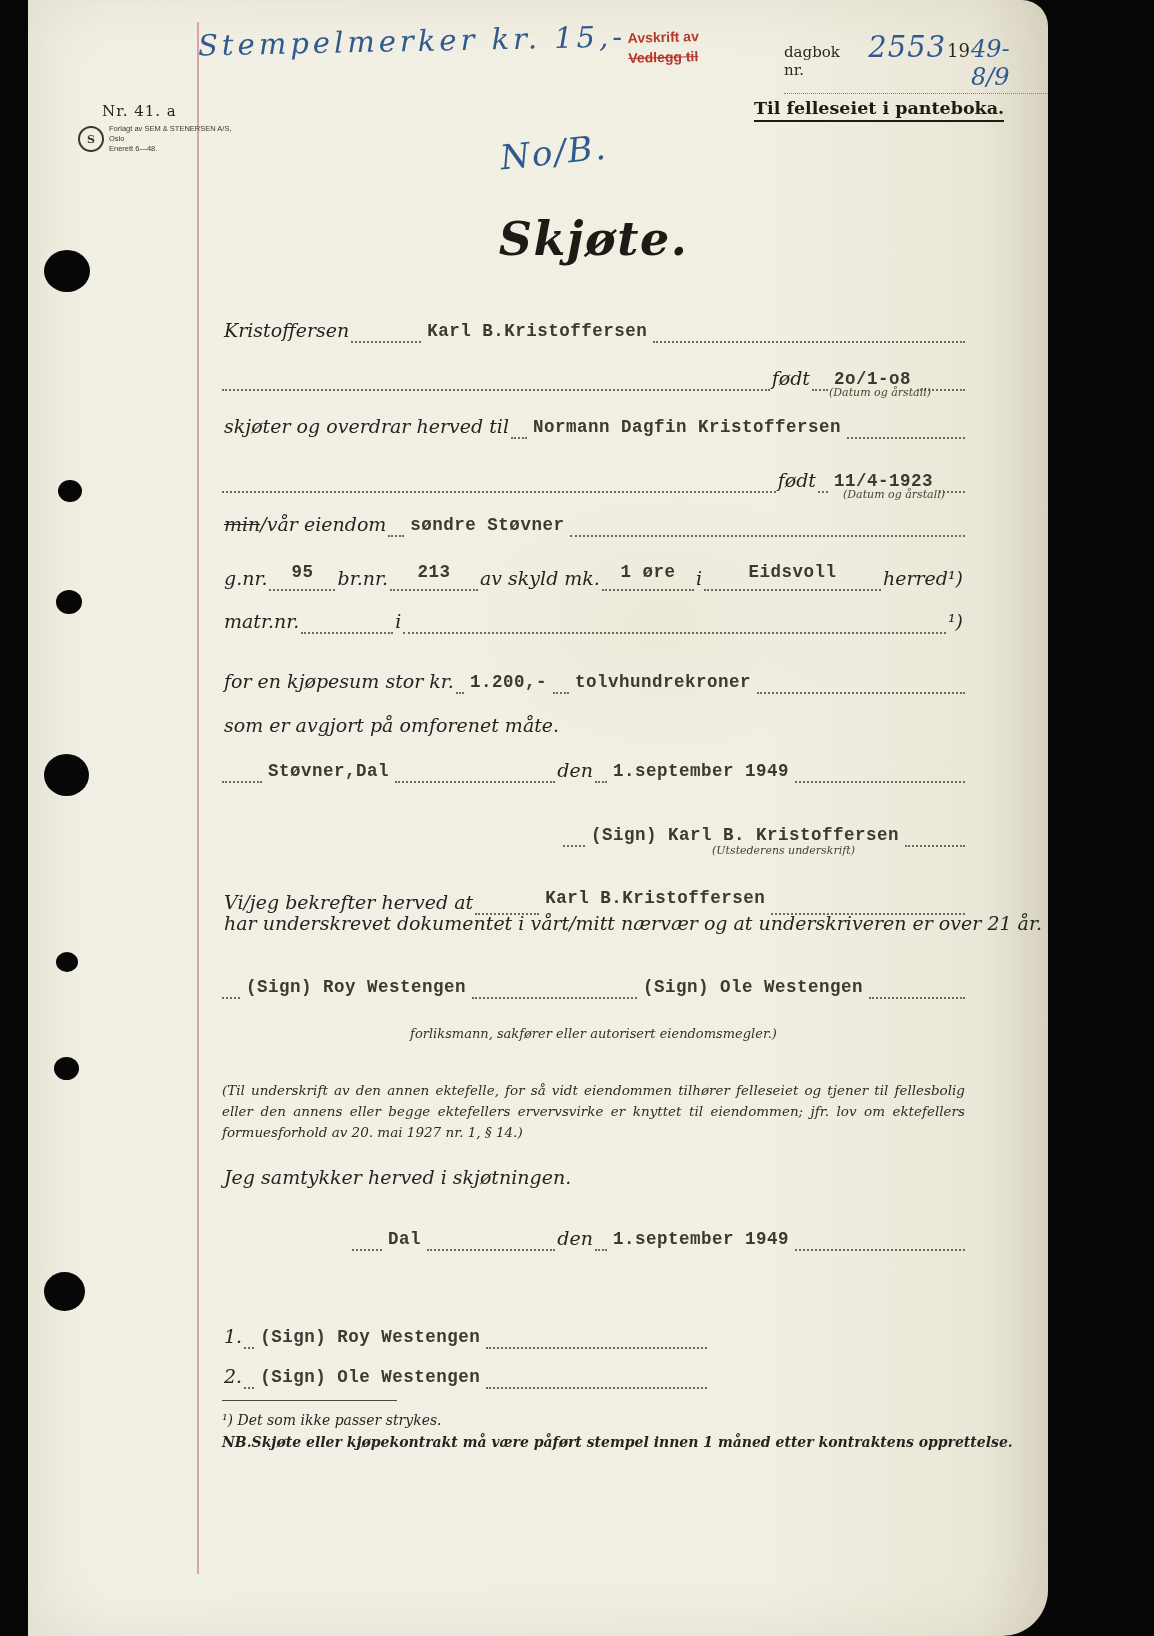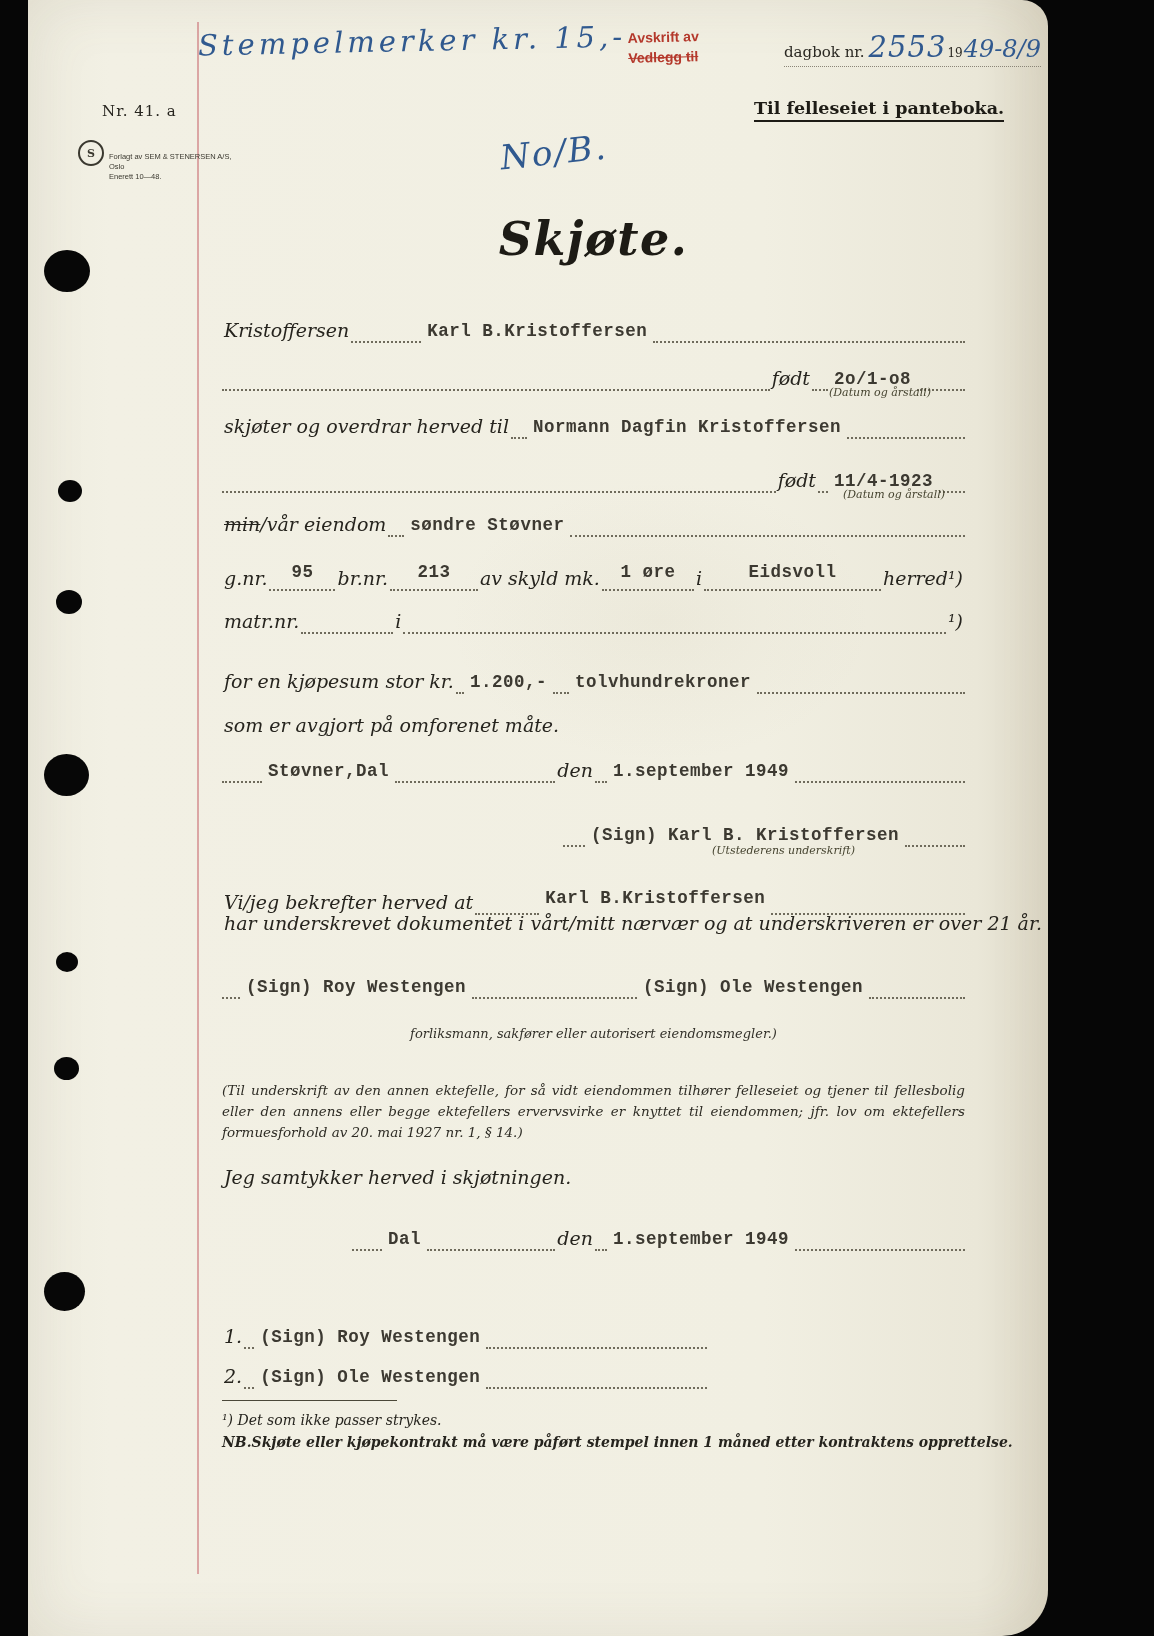--- a/index.html
+++ b/index.html
@@ -37,29 +37,29 @@
   .title{font-size:46px;font-weight:bold;font-style:italic;letter-spacing:1.5px;color:#1d1b15;}
   .hand{font-family:"DejaVu Serif",serif;font-style:italic;color:#30598f;}
   .hand-top{position:absolute;left:170px;top:24px;font-size:29px;letter-spacing:4px;transform:rotate(-1.2deg);white-space:nowrap;}
   .stamp{position:absolute;left:600px;top:28px;color:#b4382b;font-family:"Liberation Sans",sans-serif;
          font-weight:bold;font-size:14px;line-height:1.4;transform:rotate(-1.5deg);}
   .stamp .struck{text-decoration:line-through;}
   .dagbok{position:absolute;left:712px;top:30px;display:flex;align-items:baseline;
           border-bottom:1.5px dotted #8a8577;padding-bottom:2px;margin-left:44px;}
   .dagbok .plab{font-size:15px;color:#2a2822;padding-right:4px;}
   .dagbok .big{font-size:29px;letter-spacing:1px;}
-  .dagbok .yr{font-size:12px;color:#2a2822;padding:0 1px;}
+  .dagbok .yr{font-size:18px;color:#2a2822;padding:0 1px;}
   .dagbok .yh{font-size:24px;}
   .binding{position:absolute;left:726px;top:98px;font-size:17.5px;font-weight:bold;color:#1d1b15;
            border-bottom:2px solid #1d1b15;padding-bottom:2px;white-space:nowrap;}
   .formno{position:absolute;left:74px;top:102px;font-size:15px;color:#26241e;letter-spacing:1px;}
   .pub{position:absolute;left:50px;top:124px;display:flex;align-items:center;width:170px;}
   .logo{width:22px;height:22px;border:2px solid #3a382f;border-radius:50%;display:flex;
         align-items:center;justify-content:center;font-size:11px;font-weight:bold;color:#3a382f;flex:0 0 auto;margin-right:5px;}
-  .publines{font-size:7.5px;color:#3a382f;line-height:1.35;font-family:"Liberation Sans",sans-serif;margin-top:28px;}
+  .publines{font-size:7.5px;color:#3a382f;line-height:1.35;font-family:"Liberation Sans",sans-serif;}
   .annot{position:absolute;left:472px;top:132px;font-size:34px;transform:rotate(-6deg);letter-spacing:2px;}
   .rule{position:absolute;border-top:1.5px solid #4b4839;height:0;}
   .smallb{font-style:italic;font-size:14px;font-weight:bold;color:#26241e;white-space:nowrap;text-align:right;}
   .smalln{font-style:italic;font-size:14px;color:#26241e;}
 </style>
 </head>
 <body>
 
 <div class="paper">
   <div class="redline"></div>
@@ -74,21 +74,21 @@
     <span class="hand big">2553</span>
     <span class="yr">19</span>
     <span class="hand yh">49-8/9</span>
   </div>
   <div class="binding">Til felleseiet i panteboka.</div>
   <div class="formno">Nr. 41. a</div>
   <div class="pub">
     <span class="logo">S</span>
     <span class="publines">
       <span>Forlagt av SEM &amp; STENERSEN A/S, Oslo</span><br>
-      <span>Enerett  10—48.</span>
+      <span>Enerett  6—48.</span>
     </span>
   </div>
   <div class="hand annot">No/B.</div>
 
   <div class="content">
 
     <div class="title-row" style="top:212px">
       <span class="title">Skjøte.</span>
     </div>
 

